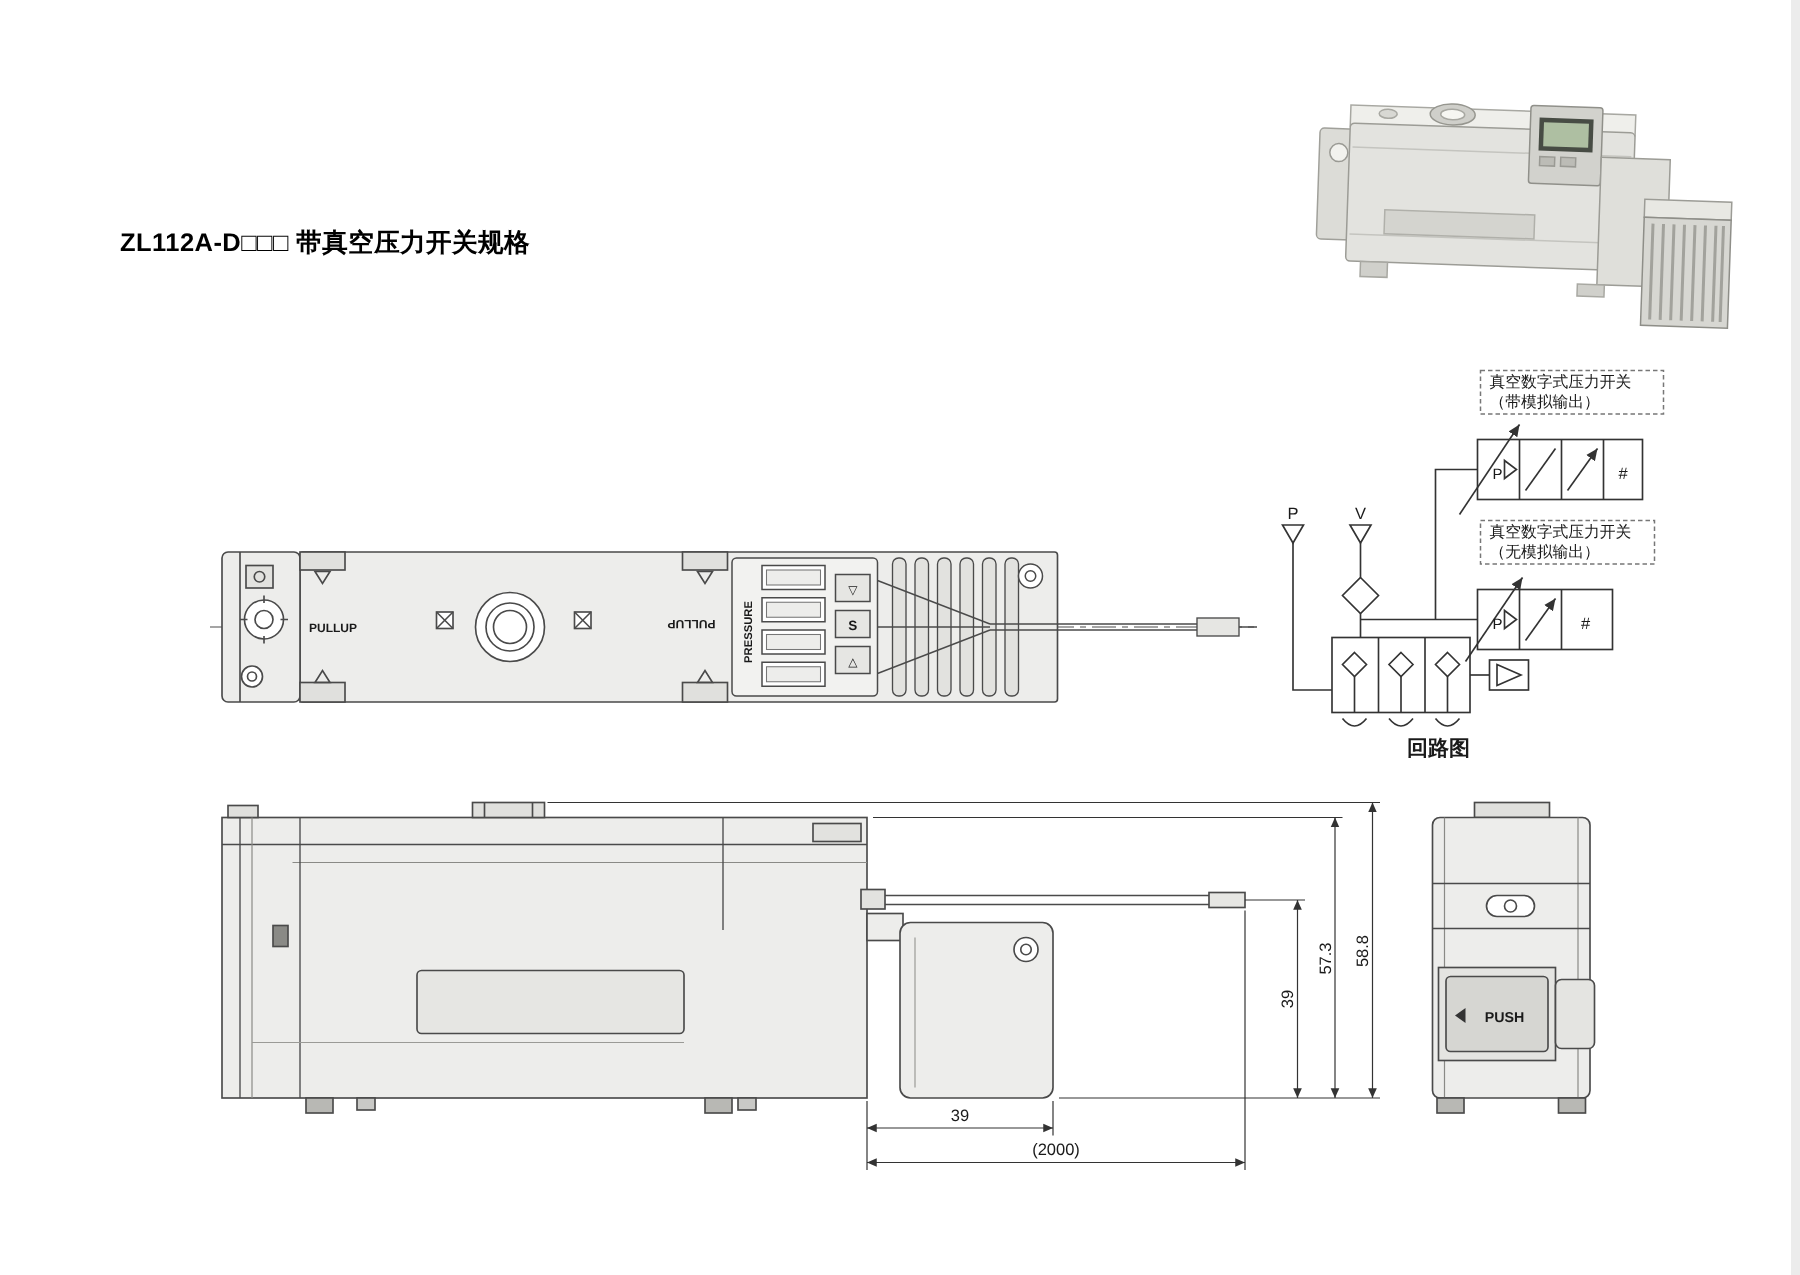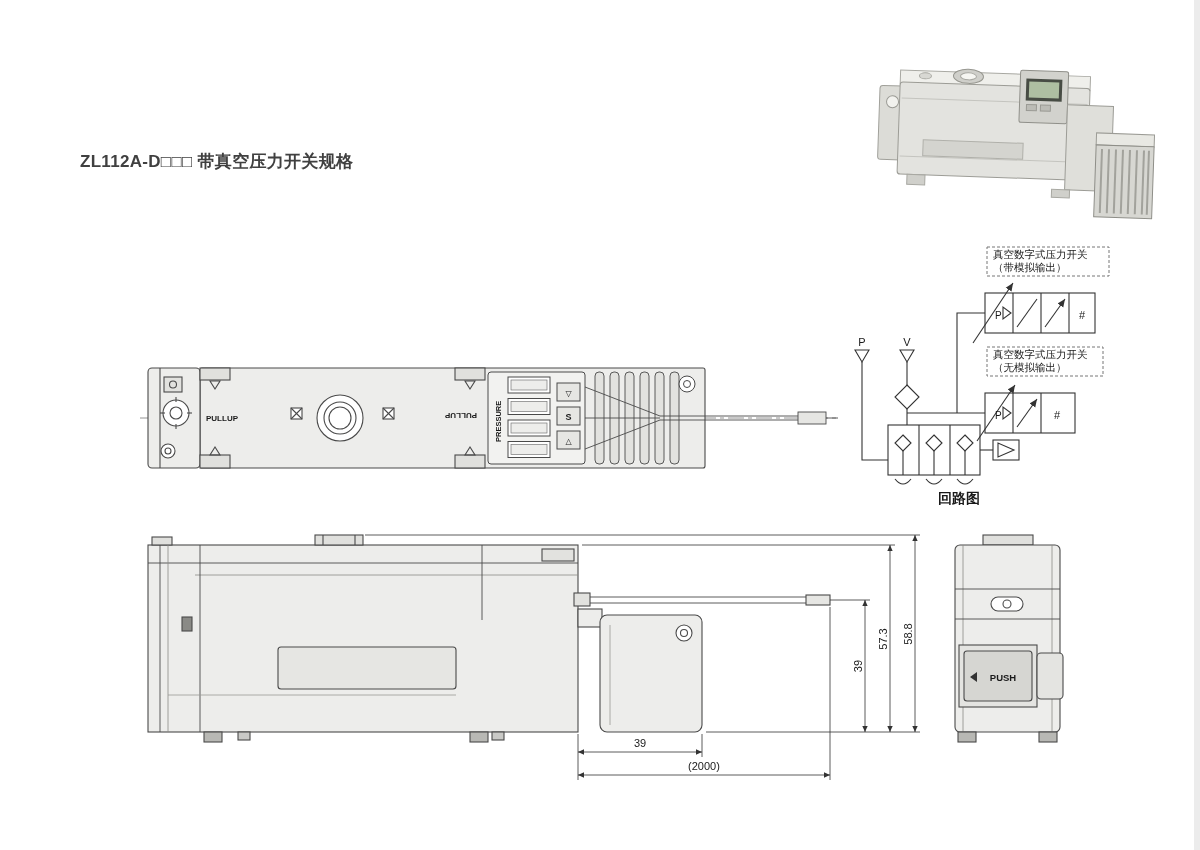--- a/index.html
+++ b/index.html
@@ -1,19 +1,19 @@
 <!DOCTYPE html>
 <html><head>
 <meta charset="utf-8">
 <style>
   html,body{margin:0;padding:0;}
   body{width:1200px;height:850px;background:#ffffff;position:relative;overflow:hidden;
        font-family:"Liberation Sans","DejaVu Sans",sans-serif;}
   .abs{position:absolute;}
-  #title{left:80px;top:150px;font-size:17px;font-weight:bold;color:#404040;letter-spacing:.3px;white-space:nowrap;}
+  #title{left:80px;top:150px;font-size:17px;font-weight:bold;color:#000000;letter-spacing:.3px;white-space:nowrap;}
   svg text{font-family:"Liberation Sans","DejaVu Sans",sans-serif;fill:#1a1a1a;}
   #page-edge{right:0;top:0;width:6px;height:850px;background:#ececec;}
 </style>
 </head>
 <body>
 
 <div id="page-edge" class="abs"></div>
 
 <div id="title" class="abs">ZL112A-D□□□ 带真空压力开关规格</div>
 

